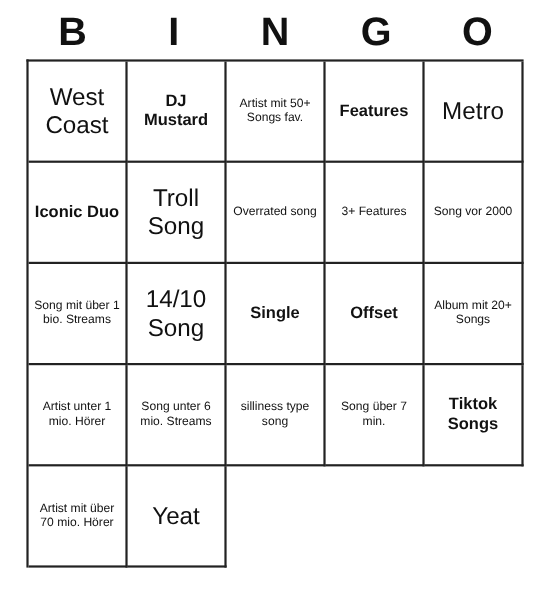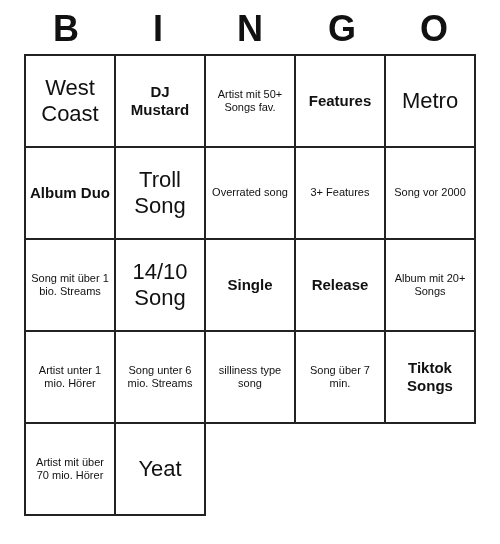--- a/index.html
+++ b/index.html
@@ -67,29 +67,29 @@
     <span class="bingo-letter">G</span>
     <span class="bingo-letter">O</span>
   </div>
 
 <div id="bingo-grid">
 <div class="cell large">West Coast</div>
     <div class="cell medium">DJ Mustard</div>
     <div class="cell small">Artist mit 50+ Songs fav.</div>
     <div class="cell medium">Features</div>
     <div class="cell large">Metro</div>
-    <div class="cell medium">Album Duo</div>
+    <div class="cell medium">Iconic Duo</div>
     <div class="cell large">Troll Song</div>
     <div class="cell small">Overrated song</div>
     <div class="cell small">3+ Features</div>
     <div class="cell small">Song vor 2000</div>
     <div class="cell small">Song mit über 1 bio. Streams</div>
     <div class="cell large">14/10 Song</div>
     <div class="cell medium">Single</div>
-    <div class="cell medium">Release</div>
+    <div class="cell medium">Offset</div>
     <div class="cell small">Album mit 20+ Songs</div>
     <div class="cell small">Artist unter 1 mio. Hörer</div>
     <div class="cell small">Song unter 6 mio. Streams</div>
     <div class="cell small">silliness type song</div>
     <div class="cell small">Song über 7 min.</div>
     <div class="cell medium">Tiktok Songs</div>
     <div class="cell small">Artist mit über 70 mio. Hörer</div>
     <div class="cell large">Yeat</div>
   </div>
 

